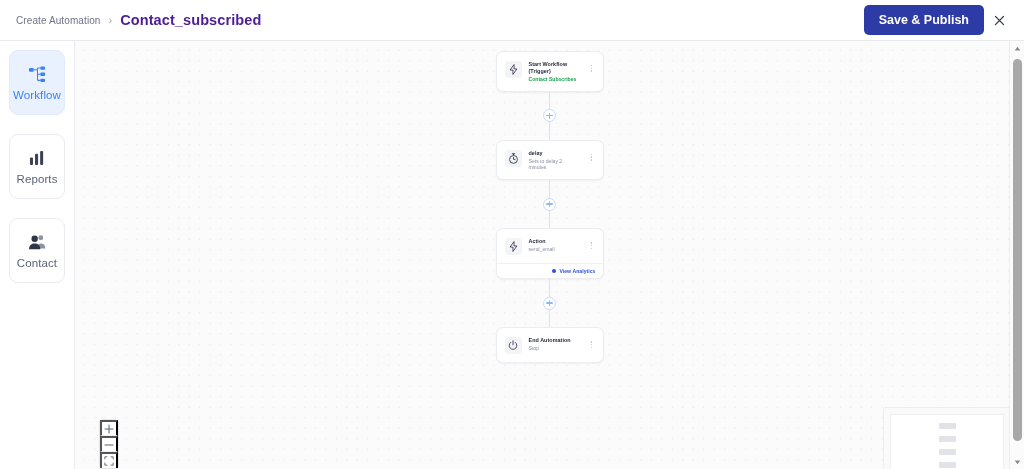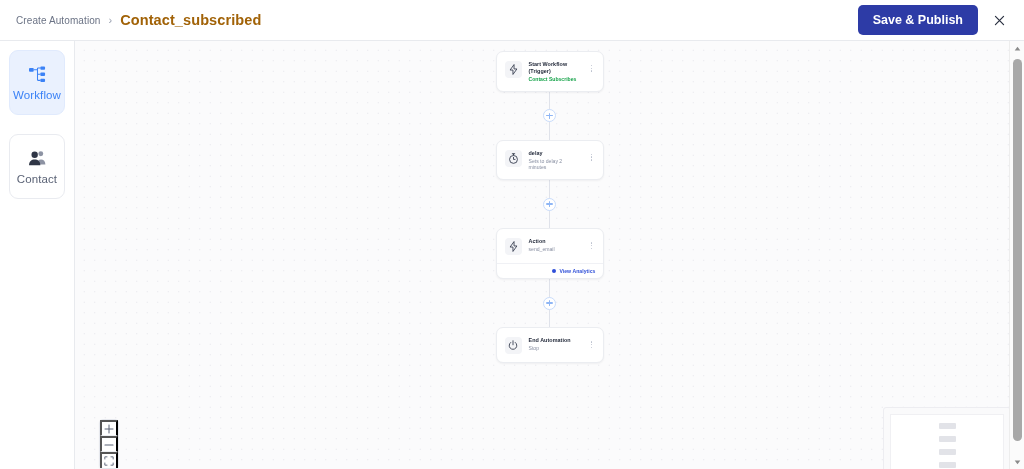--- a/index.html
+++ b/index.html
@@ -15,22 +15,22 @@
     height: 41px; flex: 0 0 41px;
     background: #ffffff;
     border-bottom: 1px solid #e8eaee;
     display: flex; align-items: center;
     padding: 0 10px 0 16px;
     position: relative; z-index: 30;
   }
   .breadcrumb { display: flex; align-items: center; gap: 8px; }
   .crumb-link { font-size: 10px; color: #6b7385; letter-spacing: .1px; cursor: pointer; }
   .crumb-sep { font-size: 11px; color: #9aa1b1; }
-  .crumb-current { font-size: 14.5px; color: #a16207; font-weight: bold; letter-spacing: .1px; }
-  .header-right { margin-left: auto; display: flex; align-items: flex-end; gap: 6px; }
+  .crumb-current { font-size: 14.5px; color: #4c1d95; font-weight: bold; letter-spacing: .1px; }
+  .header-right { margin-left: auto; display: flex; align-items: flex-end; }
   .btn-publish {
     background: #2d3ba6; color: #ffffff;
     font-size: 12.5px; font-weight: bold;
     border: none; border-radius: 5px;
     padding: 8px 15px; cursor: pointer; white-space: nowrap;
   }
   .btn-close {
     width: 30px; height: 30px; display: flex; align-items: center; justify-content: center;
     background: transparent; border: none; cursor: pointer; color: #2a3040;
   }
@@ -182,20 +182,30 @@
             <rect x="1" y="2" width="5" height="4" rx="1" fill="#3b82f6"></rect>
             <rect x="13" y="0.5" width="5" height="3.5" rx="1" fill="#3b82f6"></rect>
             <rect x="13" y="7" width="5" height="3.5" rx="1" fill="#3b82f6"></rect>
             <rect x="13" y="13.5" width="5" height="3.5" rx="1" fill="#3b82f6"></rect>
             <path d="M6 4 H10 M10 2.2 V15.2 M10 2.2 H13 M10 8.7 H13 M10 15.2 H13" stroke="#3b82f6" stroke-width="1.1" fill="none"></path>
           </svg>
         </span>
         <span class="nav-label">Workflow</span>
       </div>
 
+      <div class="nav-item">
+        <span class="nav-icon">
+          <svg width="17" height="16" viewBox="0 0 18 17">
+            <rect x="1" y="8" width="3.2" height="8" rx="1" fill="#3a4152"></rect>
+            <rect x="6.4" y="4" width="3.2" height="12" rx="1" fill="#3a4152"></rect>
+            <rect x="11.8" y="1" width="3.2" height="15" rx="1" fill="#3a4152"></rect>
+          </svg>
+        </span>
+        <span class="nav-label">Reports</span>
+      </div>
 
       <div class="nav-item">
         <span class="nav-icon">
           <svg width="19" height="16" viewBox="0 0 20 17">
             <circle cx="13.5" cy="4" r="2.6" fill="#8d93a3"></circle>
             <path d="M9.2 15.5 C9.2 11.8 11.2 10 13.8 10 C16.4 10 18.4 11.8 18.4 15.5 Z" fill="#8d93a3"></path>
             <circle cx="7" cy="5" r="3.4" fill="#2f3646"></circle>
             <path d="M1 16.2 C1 11.9 3.6 10 7 10 C10.4 10 13 11.9 13 16.2 Z" fill="#2f3646"></path>
           </svg>
         </span>

